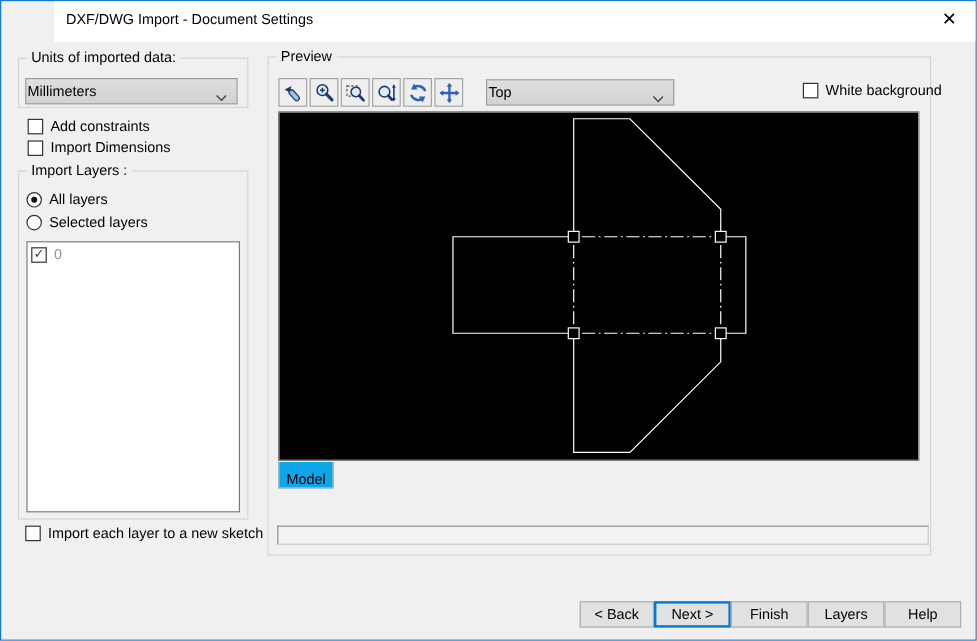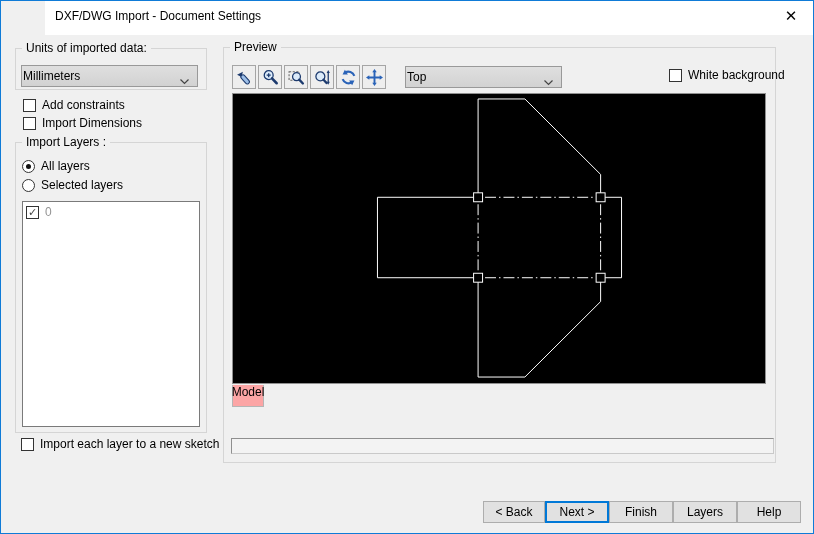--- a/index.html
+++ b/index.html
@@ -42,22 +42,22 @@
   .list-item .llabel{color:#949494;}
   
   .toolbar{position:absolute;left:231px;top:64px;display:flex;gap:2px;}
   .tbtn{width:24px;height:24px;background:#eeeeee;border:1px solid #a5a5a5;padding:0;
       display:flex;align-items:center;justify-content:center;}
   .tbtn svg{display:block;}
   
   .canvas{position:absolute;left:231px;top:92px;width:534px;height:291px;
       background:#000;border:1px solid #8f8f8f;}
   .canvas svg{display:block;}
-  .model-tab{position:absolute;left:231px;top:384px;width:32px;height:22px;background:#fca5a5;
-      border:1px solid #b5b5b5;border-top:none;display:flex;align-items:flex-start;justify-content:center;}
+  .model-tab{position:absolute;left:231px;top:384px;width:46px;height:22px;background:#0ea5e9;
+      border:1px solid #b5b5b5;border-top:none;display:flex;align-items:flex-end;justify-content:center;}
   .progress{position:absolute;left:230px;top:437px;width:543px;height:16px;background:#f3f3f3;
       border:1px solid #c9c9c9;border-top-color:#8f8f8f;border-left-color:#8f8f8f;}
   
   .footer{position:absolute;left:0;top:500px;right:12px;display:flex;justify-content:flex-end;}
   .btn{width:64px;height:22px;background:#e1e1e1;border:1px solid #adadad;
       font-family:inherit;font-size:12px;display:flex;align-items:center;justify-content:center;}
   .btn.focused{border:2px solid #0078d7;}
   .btn:first-child{width:62px;}
 </style>
 </head>

